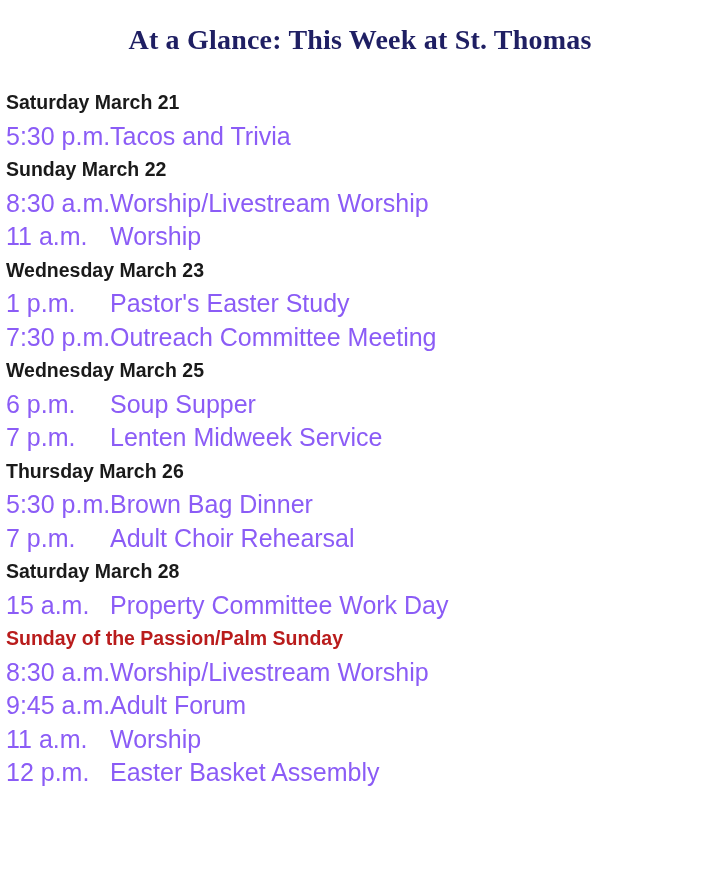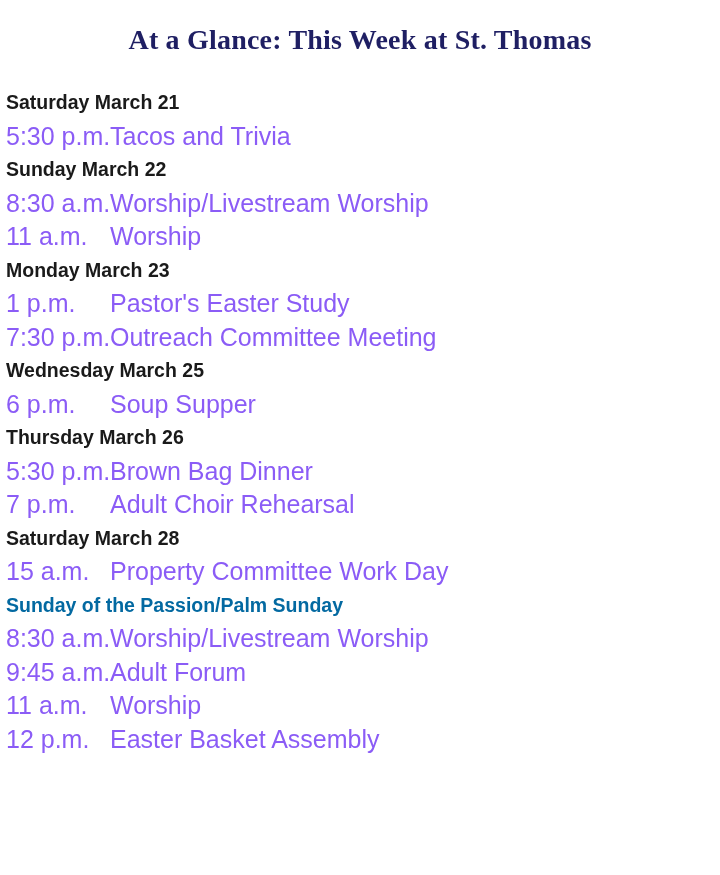--- a/index.html
+++ b/index.html
@@ -37,21 +37,21 @@
   .day-header {
     font-size: 19.5px;
     font-weight: bold;
     color: #1a1a1a;
     line-height: 33.5px;
     white-space: nowrap;
   }
   .subtitle-header {
     font-size: 19.5px;
     font-weight: bold;
-    color: #0369a1;
+    color: #b91c1c;
     line-height: 33.5px;
     white-space: nowrap;
   }
   .event-row {
     font-size: 25px;
     line-height: 33.5px;
     white-space: nowrap;
     color: #8b5cf6;
   }
   .event-time {
@@ -68,25 +68,26 @@
 <body>
 
 <div class="page">
   <div class="title" style="color: rgb(31, 31, 99);">At a Glance: This Week at St. Thomas</div>
   <div class="schedule">
       <div class="day-header">Saturday March 21</div>
       <div class="event-row"><span class="event-time">5:30 p.m.</span><span class="event-name">Tacos and Trivia</span></div>
       <div class="day-header">Sunday March 22</div>
       <div class="event-row"><span class="event-time">8:30 a.m.</span><span class="event-name">Worship/Livestream Worship</span></div>
       <div class="event-row"><span class="event-time">11 a.m.</span><span class="event-name">Worship</span></div>
-      <div class="day-header">Monday March 23</div>
+      <div class="day-header">Wednesday March 23</div>
       <div class="event-row"><span class="event-time">1 p.m.</span><span class="event-name">Pastor's Easter Study</span></div>
       <div class="event-row"><span class="event-time">7:30 p.m.</span><span class="event-name">Outreach Committee Meeting</span></div>
       <div class="day-header">Wednesday March 25</div>
       <div class="event-row"><span class="event-time">6 p.m.</span><span class="event-name">Soup Supper</span></div>
+      <div class="event-row"><span class="event-time">7 p.m.</span><span class="event-name">Lenten Midweek Service</span></div>
       <div class="day-header">Thursday March 26</div>
       <div class="event-row"><span class="event-time">5:30 p.m.</span><span class="event-name">Brown Bag Dinner</span></div>
       <div class="event-row"><span class="event-time">7 p.m.</span><span class="event-name">Adult Choir Rehearsal</span></div>
       <div class="day-header">Saturday March 28</div>
       <div class="event-row"><span class="event-time">15 a.m.</span><span class="event-name">Property Committee Work Day</span></div>
       <div class="subtitle-header">Sunday of the Passion/Palm Sunday</div>
       <div class="event-row"><span class="event-time">8:30 a.m.</span><span class="event-name">Worship/Livestream Worship</span></div>
       <div class="event-row"><span class="event-time">9:45 a.m.</span><span class="event-name">Adult Forum</span></div>
       <div class="event-row"><span class="event-time">11 a.m.</span><span class="event-name">Worship</span></div>
       <div class="event-row"><span class="event-time">12 p.m.</span><span class="event-name">Easter Basket Assembly</span></div>

